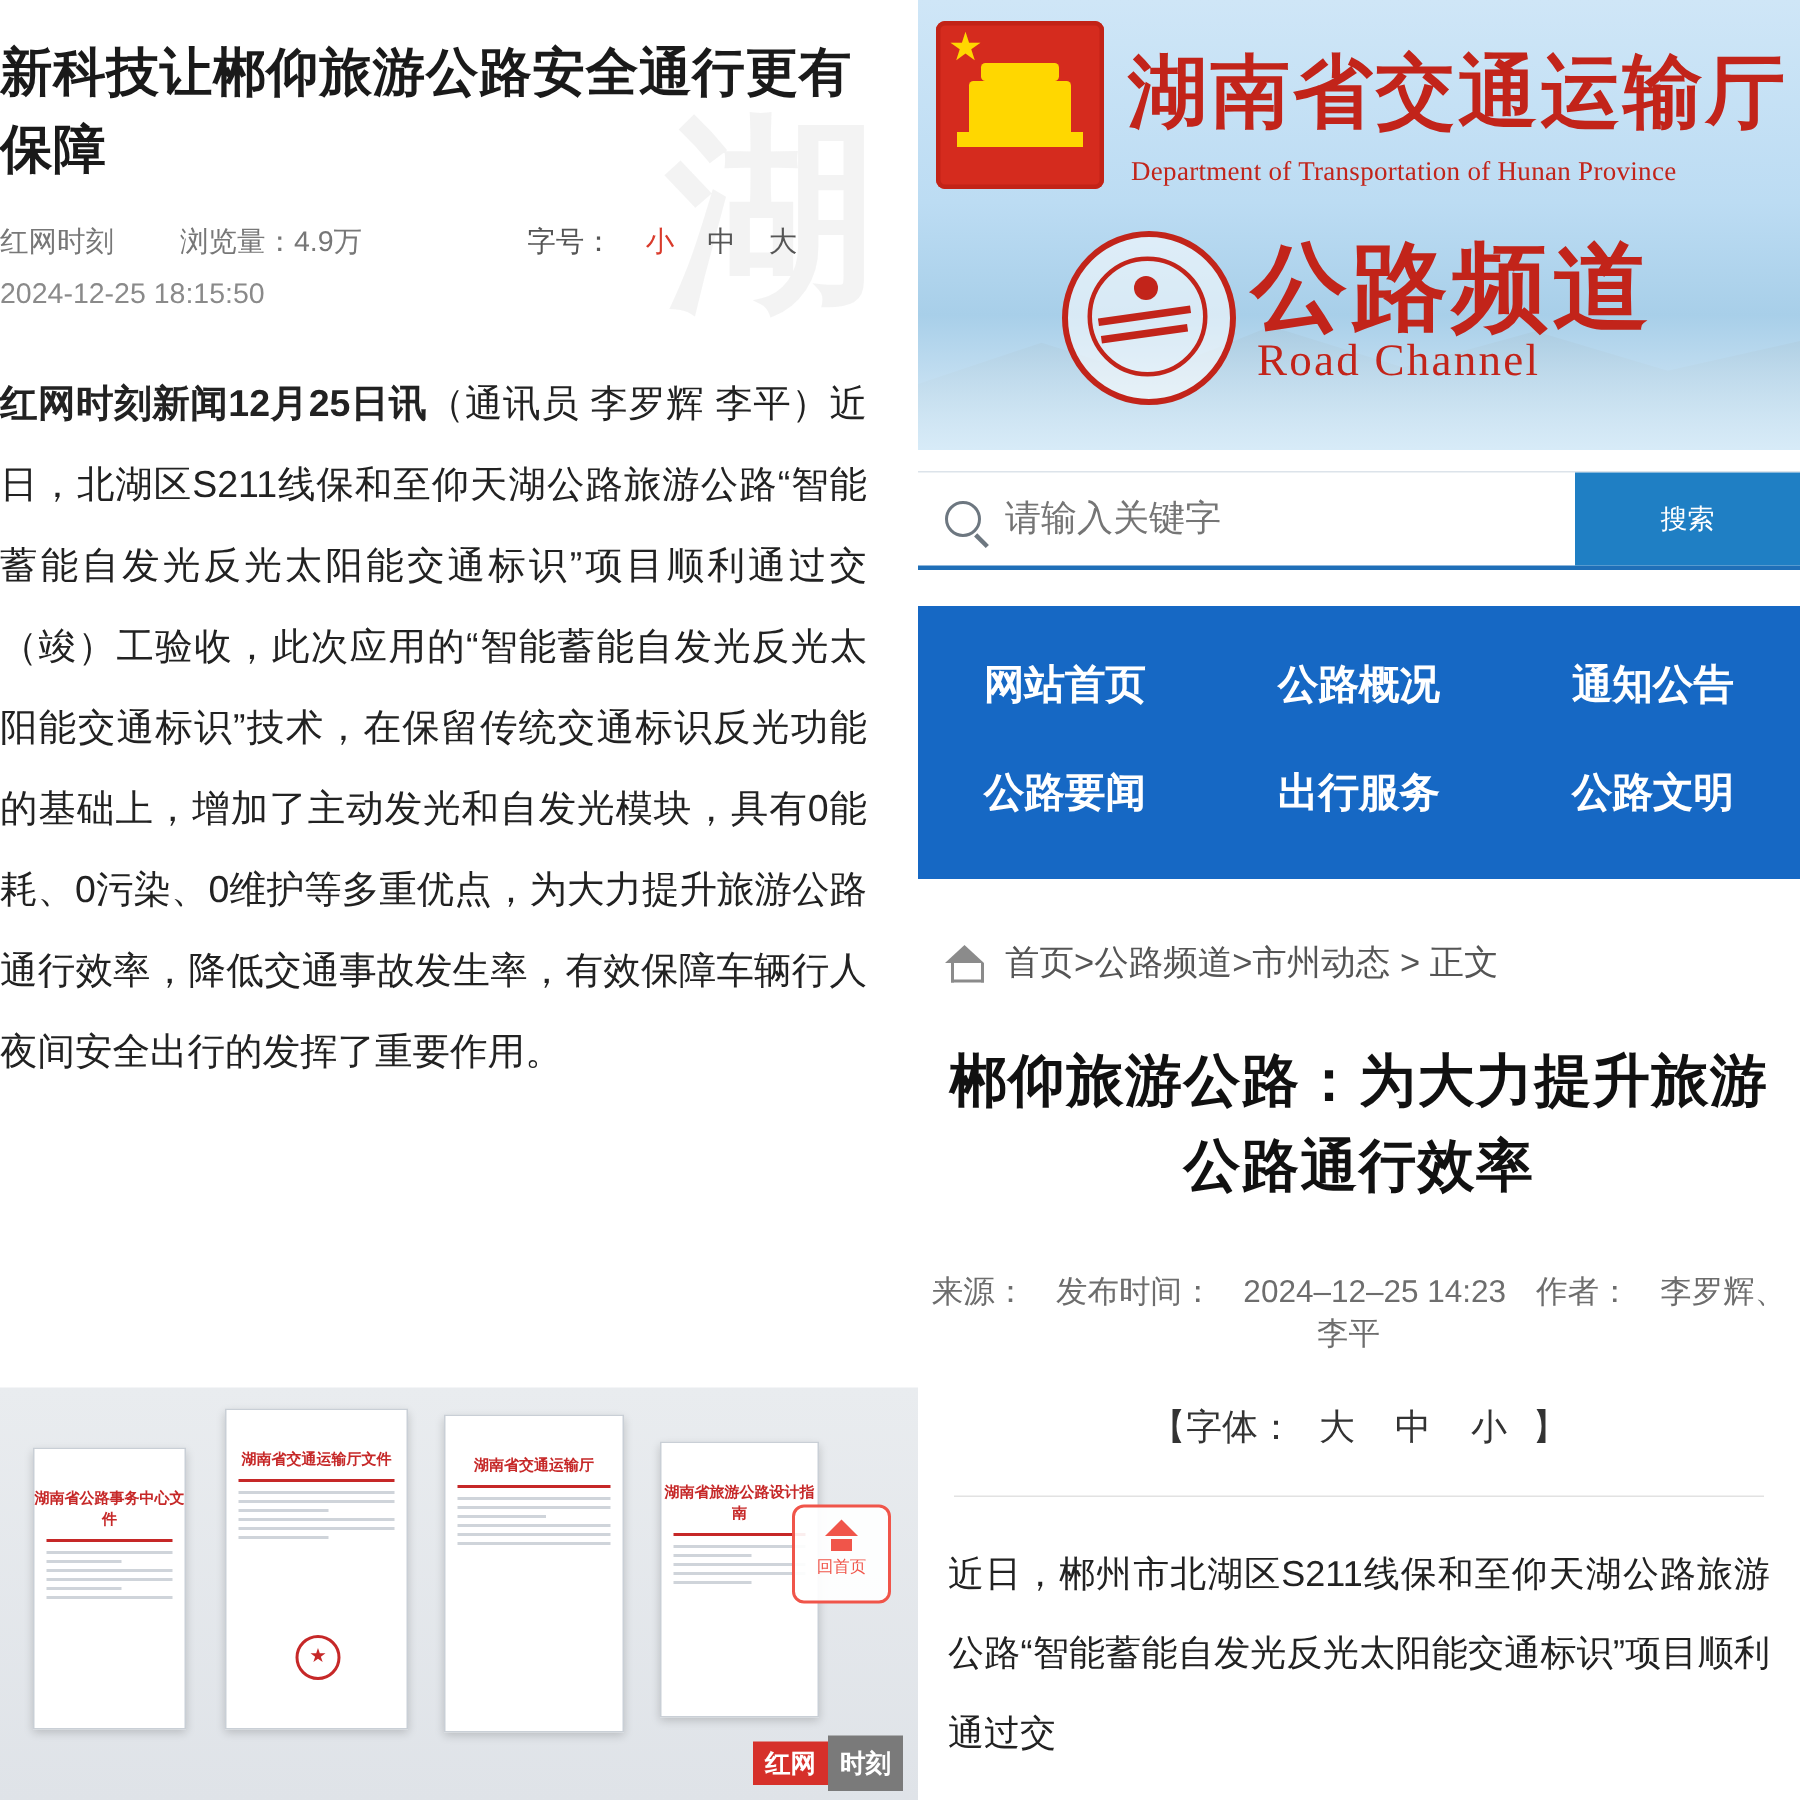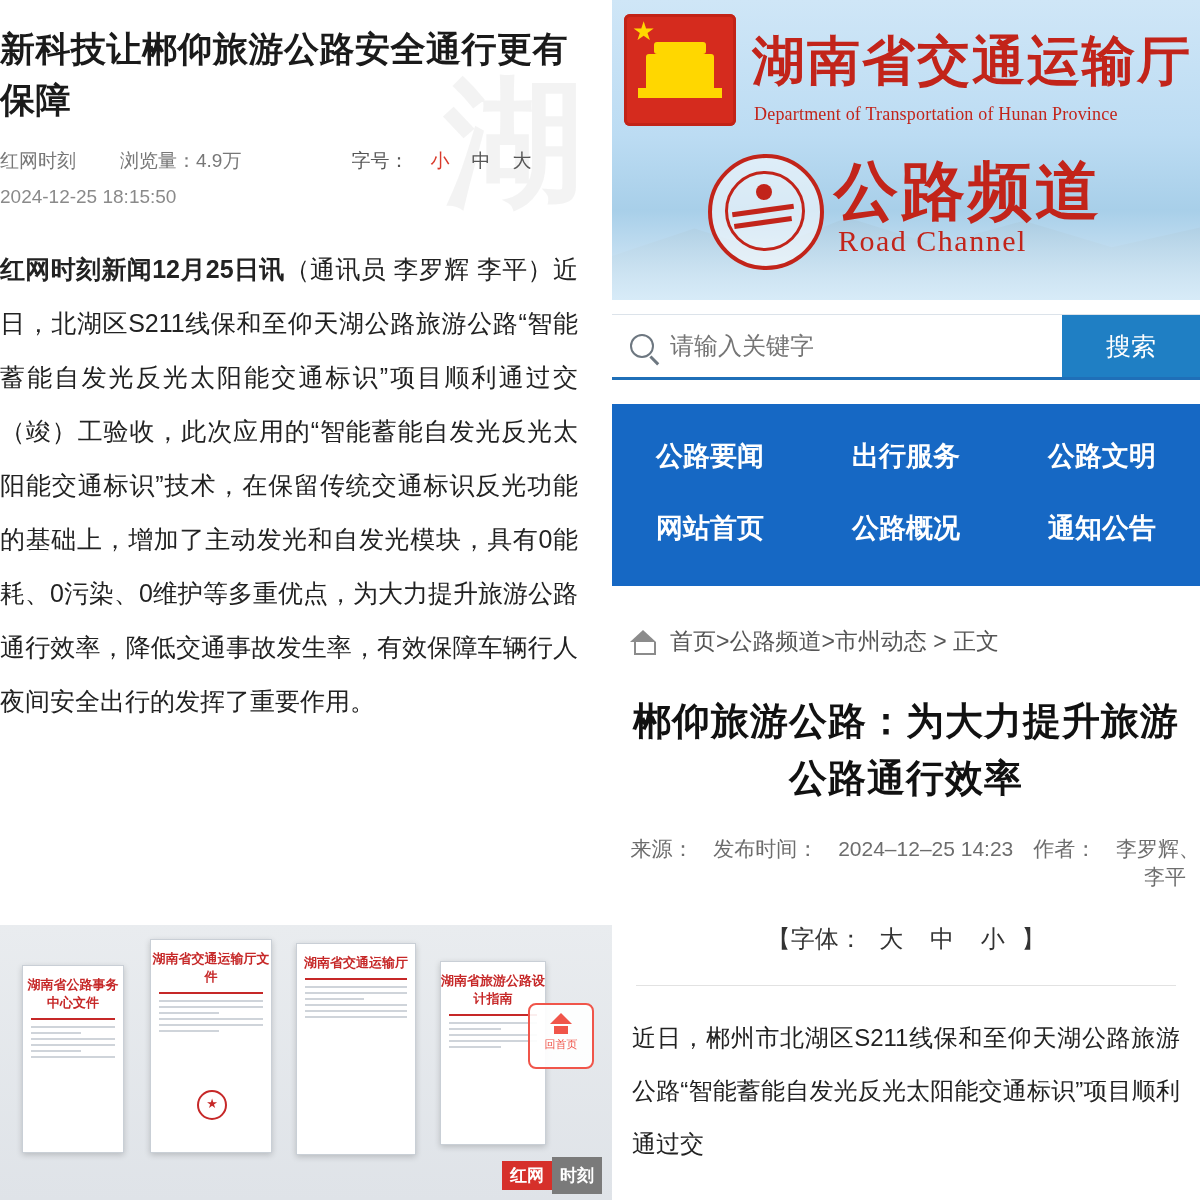--- a/index.html
+++ b/index.html
@@ -88,24 +88,24 @@
     overflow: hidden;
   }
   .doc {
     position: absolute;
     background: #fff;
     border: 1px solid #c9cfd6;
     box-shadow: 0 2px 6px rgba(0,0,0,0.18);
   }
   .doc .dtitle {
     color: #c62828;
-    font-size: 13px;
-    font-weight: bold;
-    text-align: center;
-    margin-top: 10px;
+    font-size: 10px;
+    font-weight: bold;
+    text-align: center;
+    margin-top: 26px;
   }
   .doc .line {
     height: 2px;
     background: #cfd4da;
     margin: 4px 8px;
   }
   .doc .line.short { width: 50%; }
   .doc .rule {
     height: 2px;
     background: #c62828;
@@ -332,24 +332,24 @@
   .search-input {
     border: none;
     outline: none;
     font-size: 24px;
     color: #9aa3ab;
     width: 100%;
     background: transparent;
     font-family: "Liberation Sans", sans-serif;
   }
   .search-btn {
-    width: 138px;
+    width: 150px;
     background: #1f7fc4;
     color: #fff;
-    font-size: 25px;
+    font-size: 18px;
     display: flex;
     align-items: center;
     justify-content: center;
     cursor: pointer;
   }
 
   .navgrid {
     margin-top: 24px;
     background: #1668c4;
     padding: 16px 0 22px 0;
@@ -400,22 +400,22 @@
   .art-title {
     margin: 36px 14px 0 14px;
     text-align: center;
     font-size: 38px;
     font-weight: bold;
     color: #111;
     line-height: 1.5;
     letter-spacing: 1px;
   }
   .art-meta {
-    margin-top: 28px;
-    text-align: right;
+    margin-top: 40px;
+    text-align: center;
     font-size: 21px;
     color: #6d6d6d;
   }
   .art-meta span { margin-right: 14px; }
   .art-font {
     margin-top: 32px;
     text-align: center;
     font-size: 24px;
     color: #333;
   }
@@ -540,28 +540,28 @@
     <div class="searchbar">
       <div class="box">
         <span class="search-ico"></span>
         <input class="search-input" type="text" placeholder="请输入关键字" style="">
       </div>
       <div class="search-btn">搜索</div>
     </div>
 
     <div class="navgrid">
       <div class="navrow">
+        <div class="cell">网站首页</div>
+        <div class="cell">公路概况</div>
+        <div class="cell">通知公告</div>
+      </div>
+      <div class="navrow">
         <div class="cell">公路要闻</div>
         <div class="cell">出行服务</div>
         <div class="cell">公路文明</div>
-      </div>
-      <div class="navrow">
-        <div class="cell">网站首页</div>
-        <div class="cell">公路概况</div>
-        <div class="cell">通知公告</div>
       </div>
     </div>
 
     <div class="crumb">
       <span class="home-ico2"></span>
       <span>首页&gt;公路频道&gt;市州动态 &gt; 正文</span>
     </div>
 
     <div class="art-title">郴仰旅游公路：为大力提升旅游公路通行效率</div>
 

